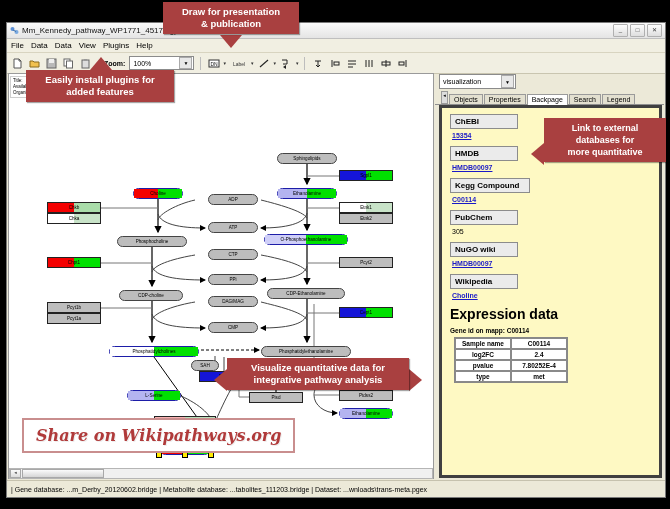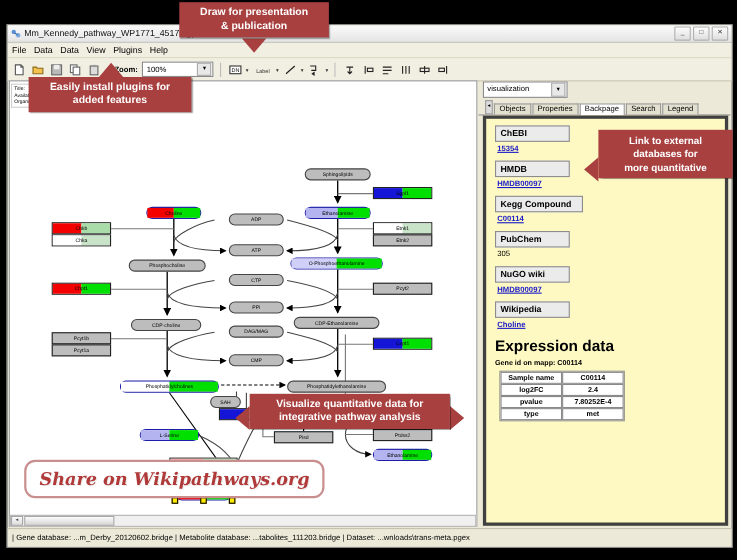--- a/index.html
+++ b/index.html
@@ -530,15 +530,15 @@
   </div>
   <div class="arrow-left" style="left:531px;top:143px;"></div>
 
   <div class="callout" style="left:227px;top:358px;width:182px;">
     <span>Visualize quantitative data  for</span><br>
     <span>integrative pathway analysis</span>
   </div>
   <div class="arrow-left" style="left:214px;top:369px;"></div>
   <div class="arrow-left" style="left:409px;top:369px;border-right-color:#a94040;transform:scaleX(-1);"></div>
 
-  <div class="shareBox" style="left:22px;top:418px;border-radius:10px;">Share on Wikipathways.org</div>
+  <div class="shareBox" style="left:22px;top:418px;">Share on Wikipathways.org</div>
 
 </div>
 
 </body></html>

